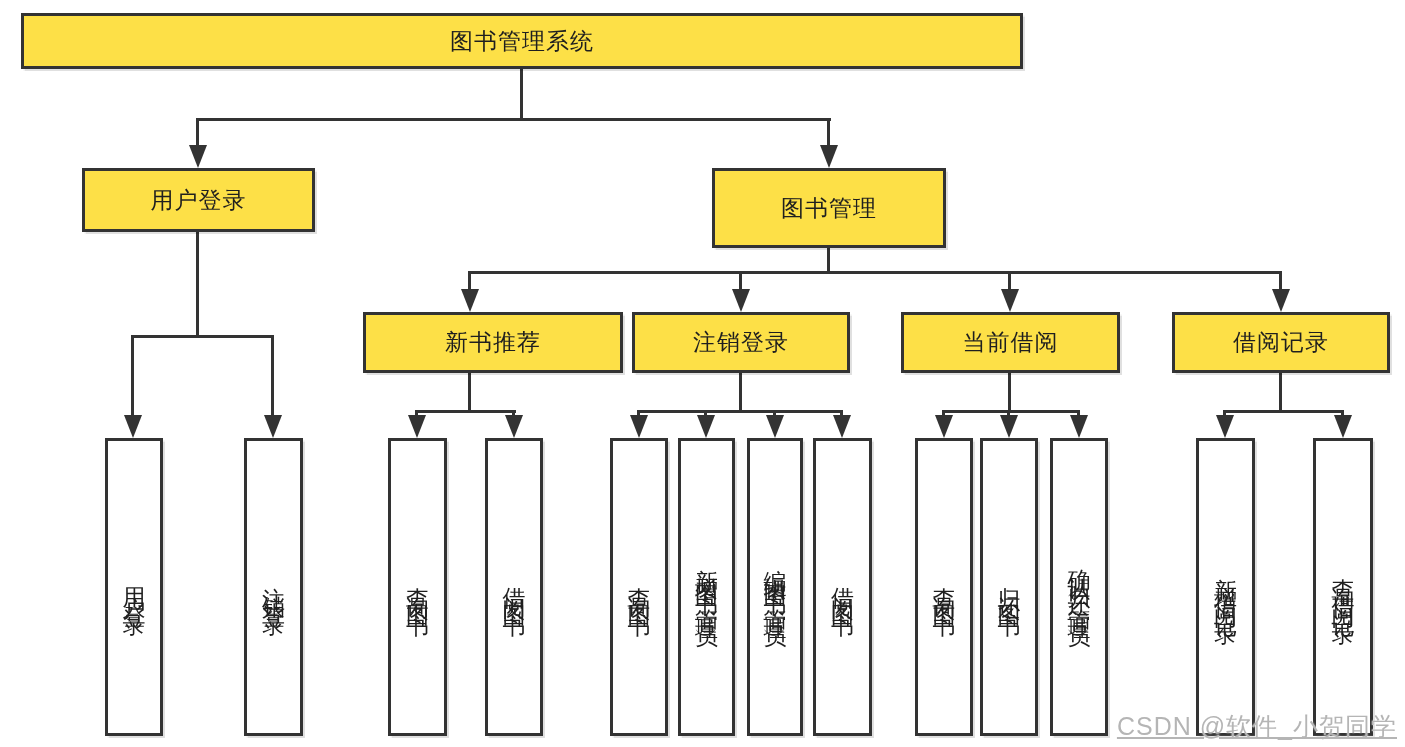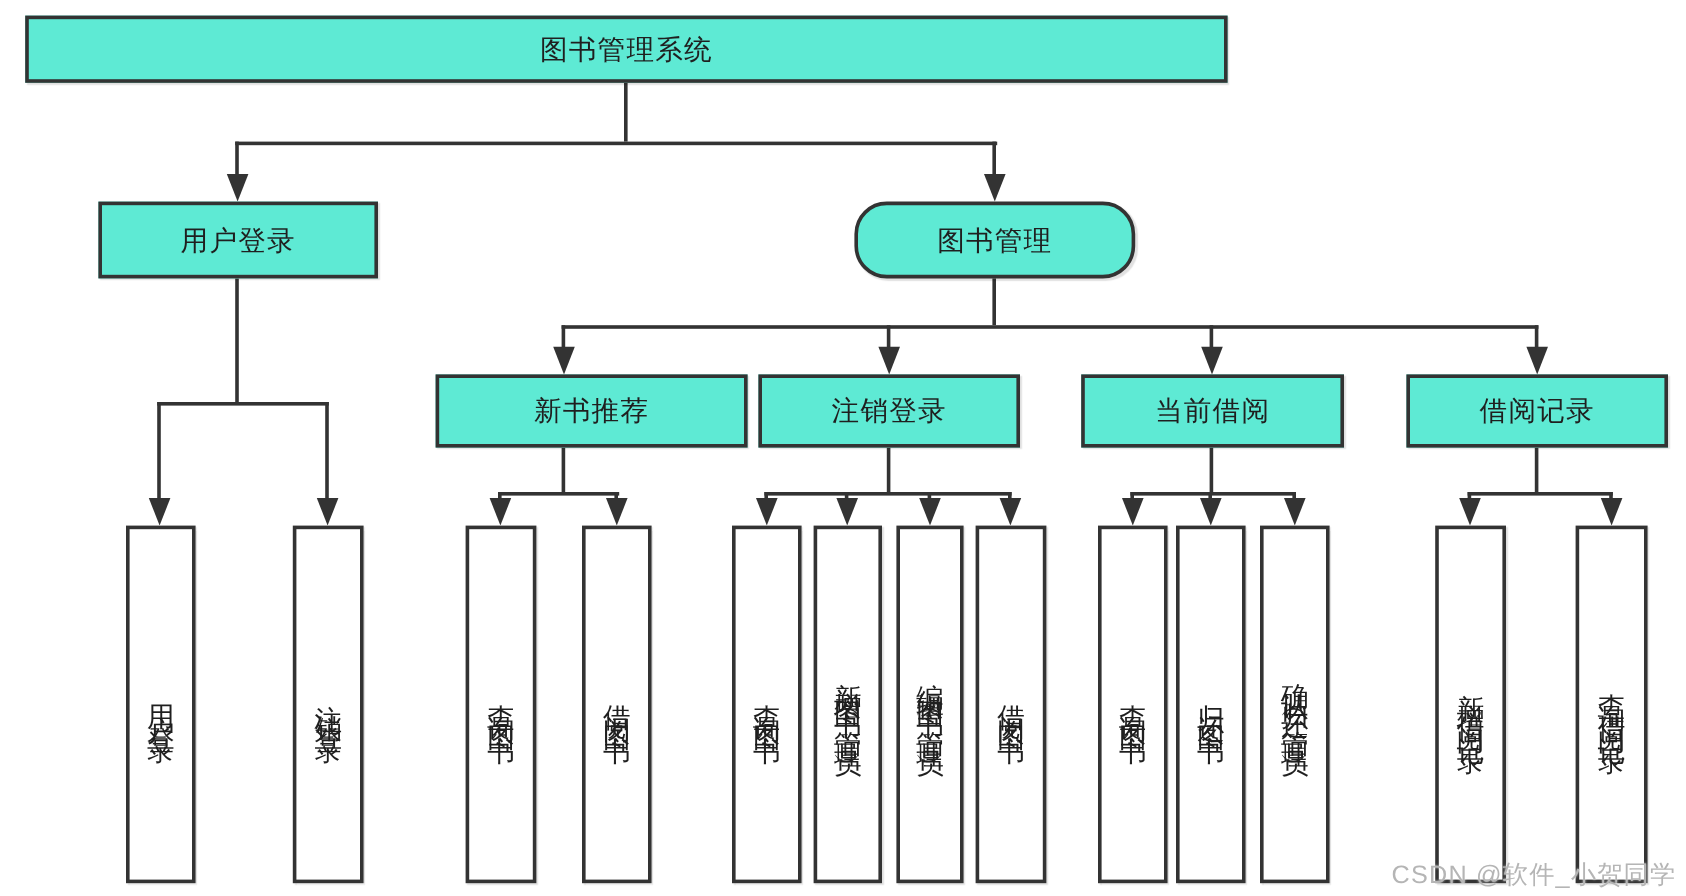--- a/index.html
+++ b/index.html
@@ -3,21 +3,21 @@
 <meta charset="utf-8">
 <style>
   html,body{margin:0;padding:0;}
   body{
     width:1405px;height:747px;position:relative;overflow:hidden;
     background:#ffffff;
     font-family:"Liberation Sans","DejaVu Sans",sans-serif;
   }
   .node{
     position:absolute;box-sizing:border-box;
-    border:3px solid #333333;background:#5eead4;
+    border:3px solid #333333;background:#fde047;
     display:flex;align-items:center;justify-content:center;
     font-size:23px;color:#1f1f1f;letter-spacing:1px;
     box-shadow:1.5px 1.5px 1px rgba(0,0,0,0.12);
     z-index:2;
   }
   .vnode{
     position:absolute;box-sizing:border-box;
     border:3px solid #333333;background:#ffffff;
     display:flex;align-items:center;justify-content:center;
     font-size:23px;color:#1f1f1f;
@@ -30,32 +30,33 @@
   }
   .vl{position:absolute;width:3px;background:#333333;z-index:1;}
   .hl{position:absolute;height:3px;background:#333333;z-index:1;}
   .ar{
     position:absolute;width:0;height:0;z-index:1;
     border-left:9px solid transparent;border-right:9px solid transparent;
     border-top:23px solid #333333;
   }
   .watermark{
     position:absolute;right:8px;bottom:4px;z-index:5;
-    font-size:21px;color:#b5b5b5;letter-spacing:1px;
+    font-size:25px;color:#b5b5b5;letter-spacing:1px;
     text-shadow:0 0 2px rgba(255,255,255,0.9);
+    text-decoration:underline;
   }
 </style>
 </head>
 <body>
 
 <div class="node" style="left:21px;top:13px;width:1002px;height:56px;">图书管理系统</div>
 
 <div class="node" style="left:82px;top:168px;width:233px;height:64px;">用户登录</div>
 
-<div class="node" style="left:712px;top:168px;width:234px;height:64px;border-radius:27px;">图书管理</div>
+<div class="node" style="left:712px;top:168px;width:234px;height:80px;">图书管理</div>
 
 <div class="node" style="left:363px;top:312px;width:260px;height:61px;">新书推荐</div>
 
 <div class="node" style="left:632px;top:312px;width:218px;height:61px;">注销登录</div>
 
 <div class="node" style="left:901px;top:312px;width:219px;height:61px;">当前借阅</div>
 
 <div class="node" style="left:1172px;top:312px;width:218px;height:61px;">借阅记录</div>
 
 <div class="vnode" style="left:105px;top:438px;width:58px;height:298px;">

